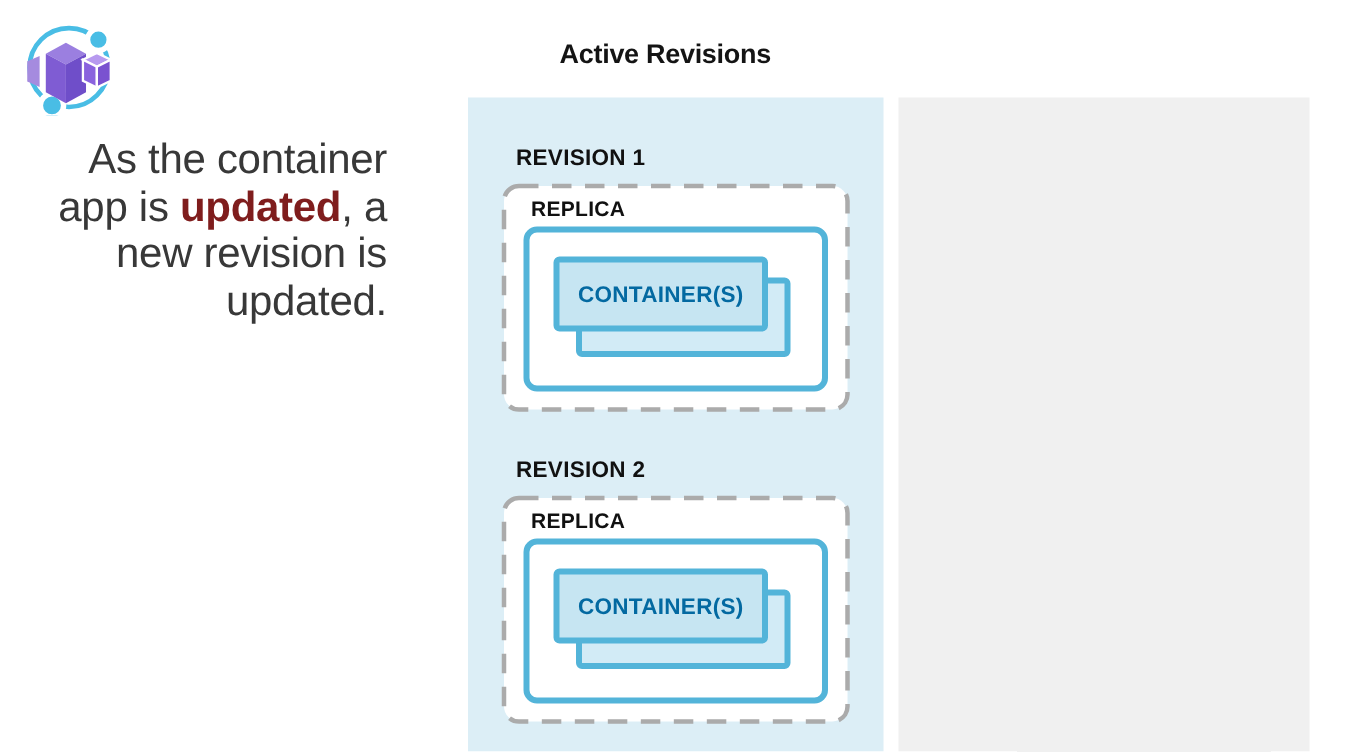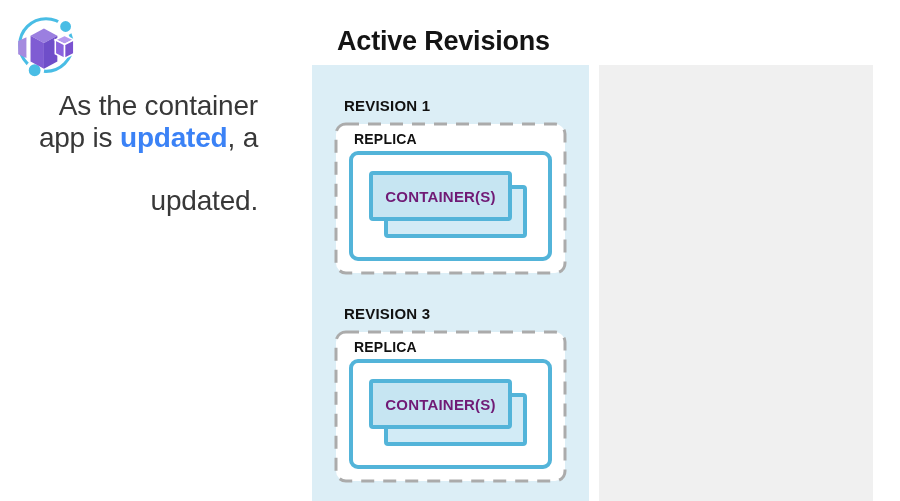--- a/index.html
+++ b/index.html
@@ -28,28 +28,28 @@
     left: 28px;
     top: 90px;
     width: 230px;
     text-align: right;
     font-size: 28px;
     line-height: 31.5px;
     font-weight: 300;
     color: #383838;
     letter-spacing: -0.2px;
   }
-  .intro b { font-weight: 700; color: #3b82f6; }
+  .intro b { font-weight: 700; color: #7f1d1d; }
 
   
   .col-header {
     position: absolute;
     top: 26px;
     height: 26px;
-    font-size: 27px;
+    font-size: 18px;
     font-weight: 700;
     color: #141414;
     text-align: center;
     letter-spacing: -0.2px;
   }
   .col-header.active   { left: 305px; width: 277px; }
   .col-header.inactive { left: 599px; width: 274px; }
 
   
   .panel { position: absolute; top: 65px; height: 438px; }
@@ -109,21 +109,21 @@
   .container-card.back {
     left: 31px; top: 30px;
     width: 143px; height: 53px;
     background: var(--container-back-fill, #d2ebf6);
   }
   .container-card.front {
     left: 16px; top: 16px;
     width: 143px; height: 50px;
     background: var(--container-fill, #c6e5f2);
     display: flex; align-items: center; justify-content: center;
-    font-size: 15px; font-weight: 700; color: #701a75;
+    font-size: 15px; font-weight: 700; color: #0369a1;
     letter-spacing: 0.2px;
   }
 </style>
 </head>
 <body>
 
 <div class="canvas">
 
   <div class="app-icon">
     <svg width="66" height="66" viewBox="0 0 64 64">
@@ -138,21 +138,21 @@
         <polygon points="41,28 50,23.5 59,28 50,32.5" fill="#b79aef"></polygon>
         <polygon points="41,28 50,32.5 50,46 41,41.5" fill="#8a63de"></polygon>
         <polygon points="50,32.5 59,28 59,41.5 50,46" fill="#7a52d0"></polygon>
       </g>
     </svg>
   </div>
 
   <div class="intro">
     <span>As the container</span><br>
     <span>app is </span><b>updated</b><span>, a</span><br>
-    <br>
+    <span>new revision is</span><br>
     <span>updated.</span>
   </div>
 
   <div class="col-header active">Active Revisions</div>
 
   <div class="panel active">
 
     <div class="rev-label r1">REVISION 1</div>
     <div class="rev-box r1">
       <svg class="dash-rect" width="233" height="153" viewBox="0 0 233 153">
@@ -160,21 +160,21 @@
       </svg>
       <div class="replica-label">REPLICA</div>
       <div class="replica-box">
         <div class="container-card back"></div>
         <div class="container-card front">
           <span>CONTAINER(S)</span>
         </div>
       </div>
     </div>
 
-    <div class="rev-label r2">REVISION 3</div>
+    <div class="rev-label r2">REVISION 2</div>
     <div class="rev-box r2">
       <svg class="dash-rect" width="233" height="153" viewBox="0 0 233 153">
         <rect x="2" y="2" width="229" height="149" rx="10" fill="#ffffff" stroke="var(--dashed-border,#ababab)" stroke-width="3" stroke-dasharray="13 9"></rect>
       </svg>
       <div class="replica-label">REPLICA</div>
       <div class="replica-box">
         <div class="container-card back"></div>
         <div class="container-card front">
           <span>CONTAINER(S)</span>
         </div>

